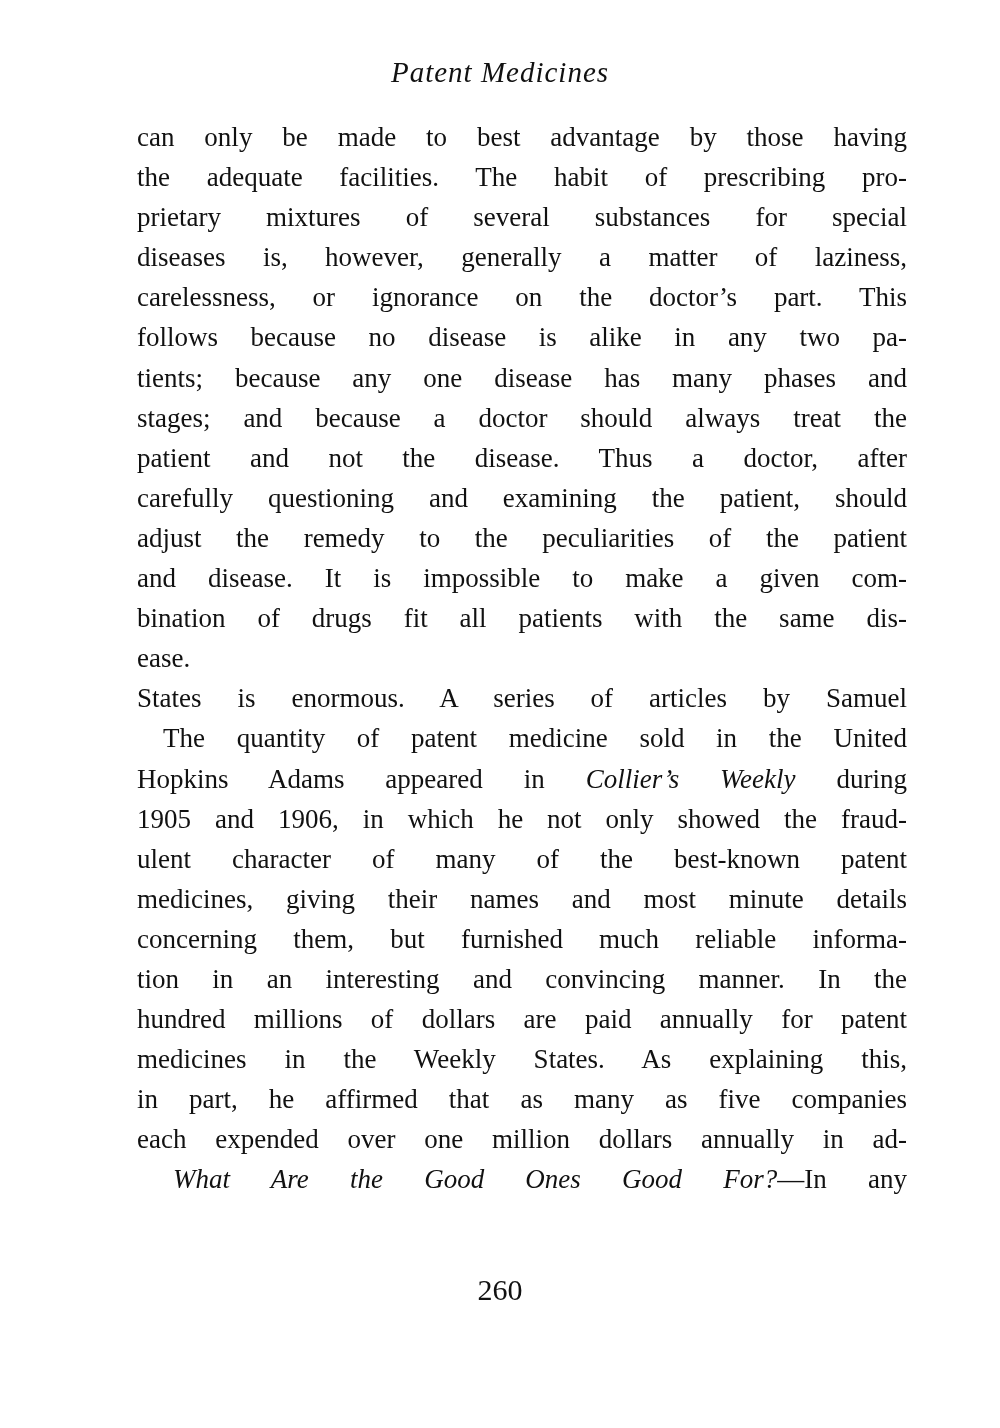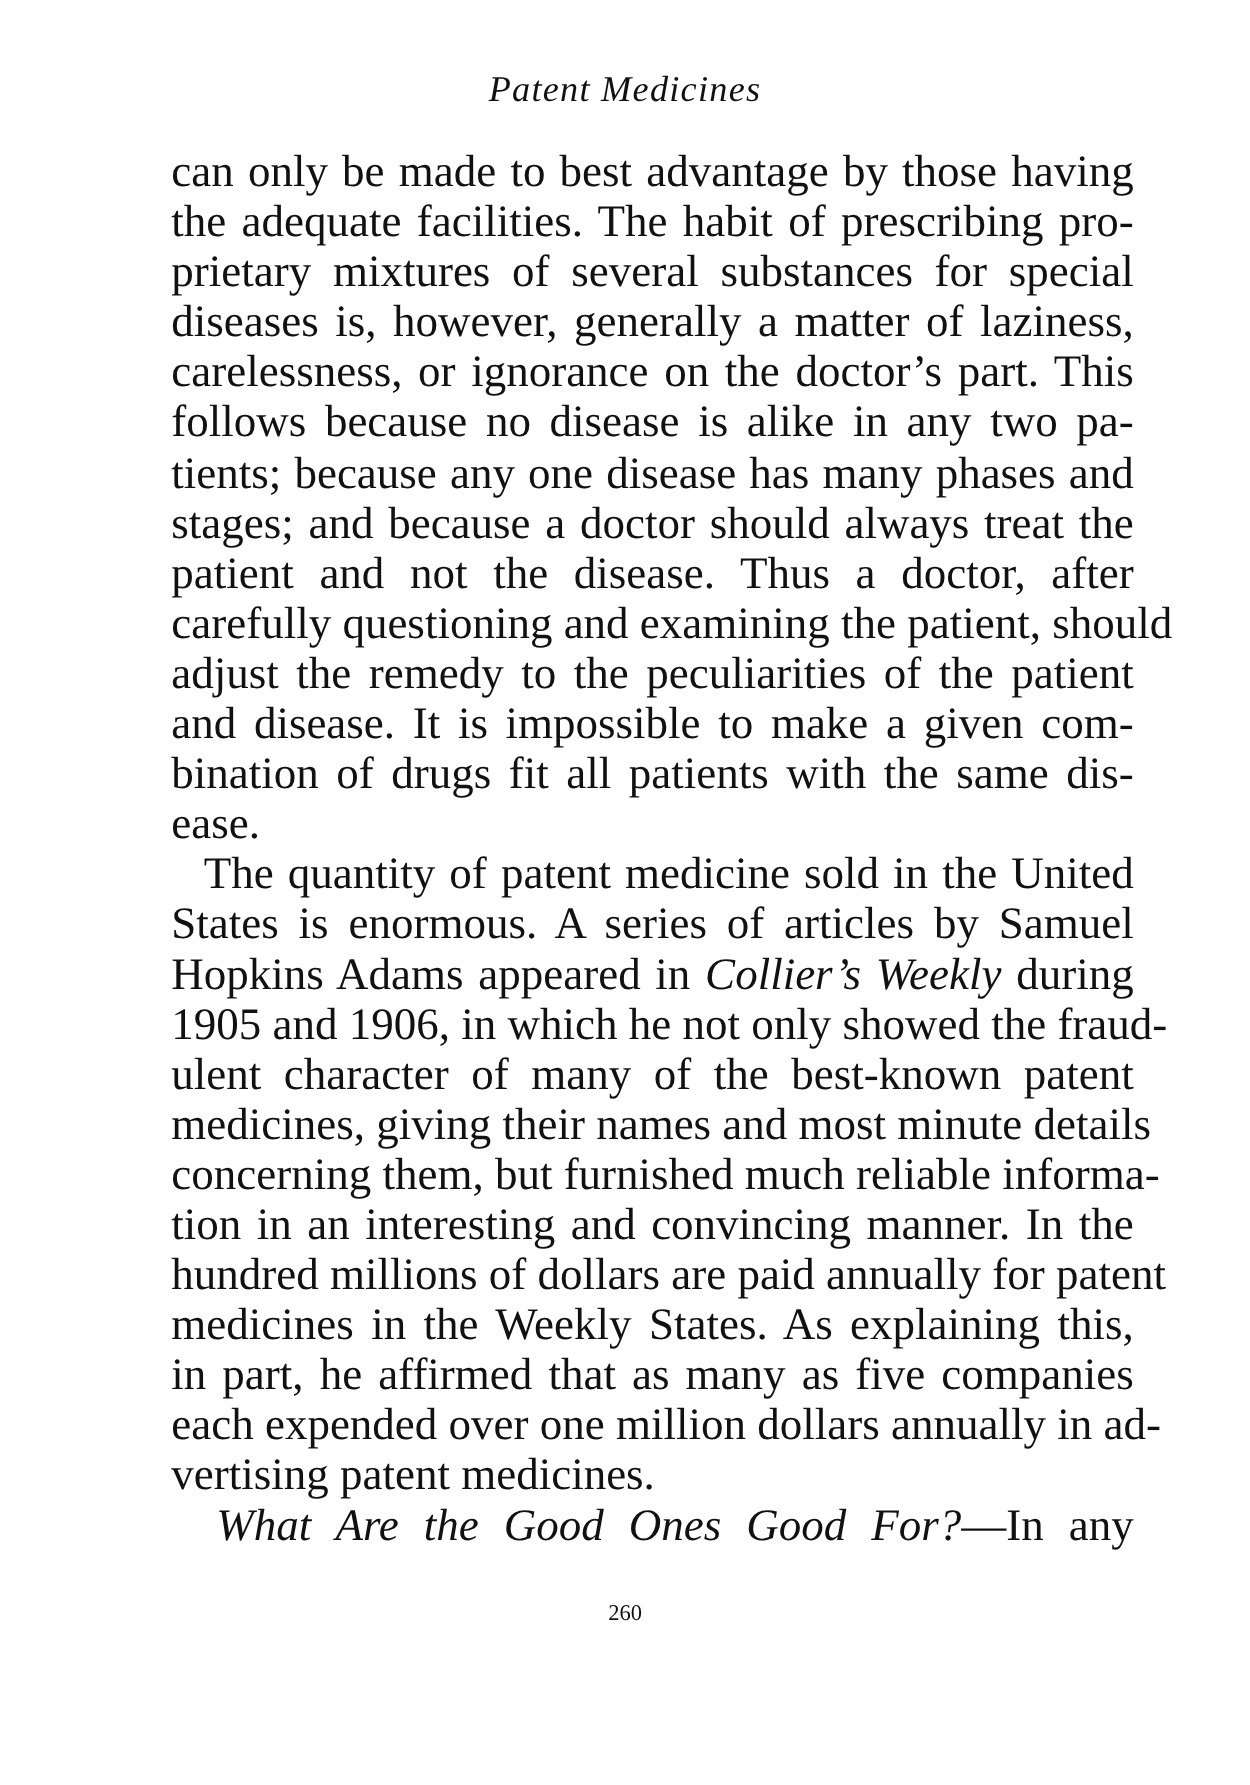--- a/index.html
+++ b/index.html
@@ -29,21 +29,21 @@
     .body-text {
       position: absolute;
       top: 117px;
       left: 137px;
       width: 770px;
     }
     .line {
       display: block;
       height: 40.1px;
       line-height: 40px;
-      font-size: 36px;
+      font-size: 27px;
       white-space: nowrap;
       text-align: justify;
       text-align-last: justify;
     }
     .line.last {
       text-align-last: left;
     }
     .line.indent {
       text-indent: 26px;
     }
@@ -55,21 +55,21 @@
     }
     .osf {
       font-variant-numeric: oldstyle-nums;
     }
     .folio {
       position: absolute;
       top: 1272px;
       left: 0;
       width: 1000px;
       text-align: center;
-      font-size: 18px;
+      font-size: 30px;
       line-height: 36px;
     }
   </style>
 </head>
 <body>
 
 <div class="running-head">Patent Medicines</div>
 
 <div class="body-text">
   <div>
@@ -83,35 +83,34 @@
     <span class="line">stages; and because a doctor should always treat the</span>
     <span class="line">patient and not the disease.  Thus a doctor, after</span>
     <span class="line">carefully questioning and examining the patient, should</span>
     <span class="line">adjust the remedy to the peculiarities of the patient</span>
     <span class="line">and disease.  It is impossible to make a given com-</span>
     <span class="line">bination of drugs fit all patients with the same dis-</span>
     <span class="line last">ease.</span>
   </div>
 
   <div>
+    <span class="line">States is enormous.  A series of articles by Samuel</span>
     <span class="line indent">The quantity of patent medicine sold in the United</span>
-    <span class="line">States is enormous.  A series of articles by Samuel</span>
     <span class="line">
       <span>Hopkins Adams appeared in </span><span class="it">Collier’s Weekly</span><span> during</span>
     </span>
     <span class="line osf">1905 and 1906, in which he not only showed the fraud-</span>
     <span class="line">ulent character of many of the best-known patent</span>
     <span class="line">medicines, giving their names and most minute details</span>
     <span class="line">concerning them, but furnished much reliable informa-</span>
     <span class="line">tion in an interesting and convincing manner.  In the</span>
     <span class="line">hundred millions of dollars are paid annually for patent</span>
     <span class="line">medicines in the Weekly States.  As explaining this,</span>
     <span class="line">in part, he affirmed that as many as five companies</span>
     <span class="line">each expended over one million dollars annually in ad-</span>
-    <span class="line last">vertising patent medicines.</span>
   </div>
 
   <div>
     <span class="line indent-it">
       <span class="it">What Are the Good Ones Good For?</span><span>—In any</span>
     </span>
   </div>
 </div>
 
 <div class="folio osf">260</div>

